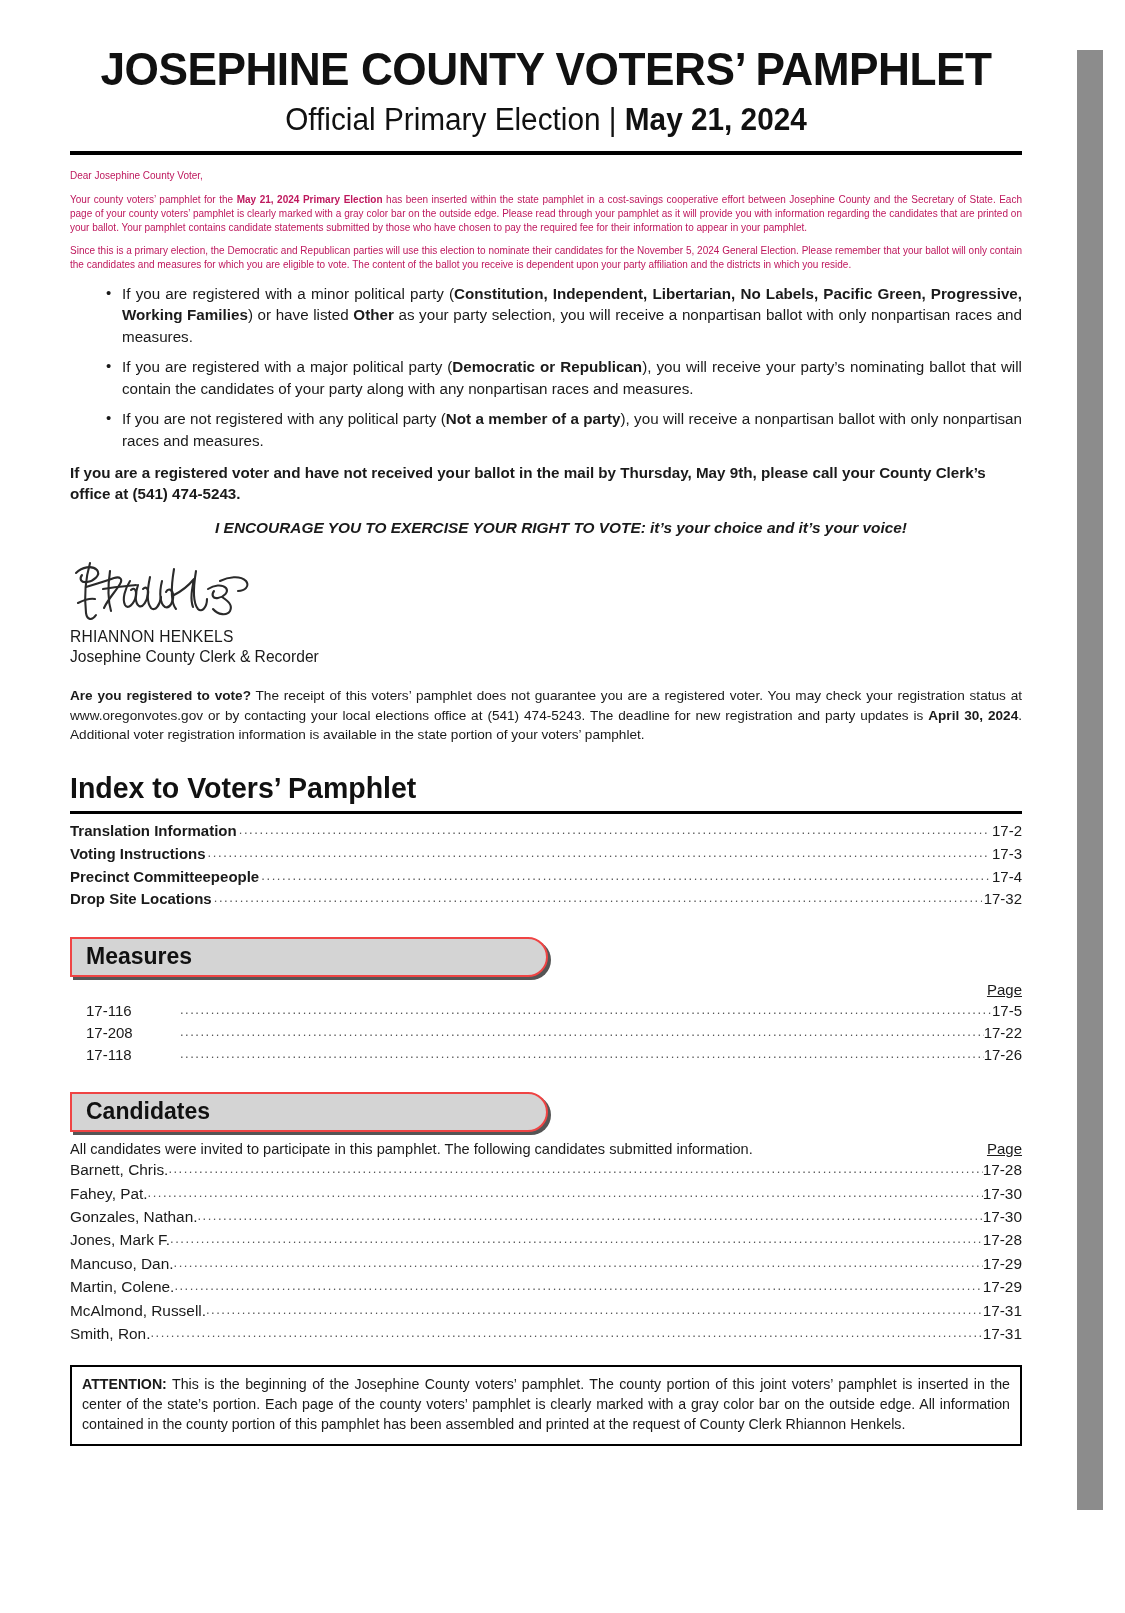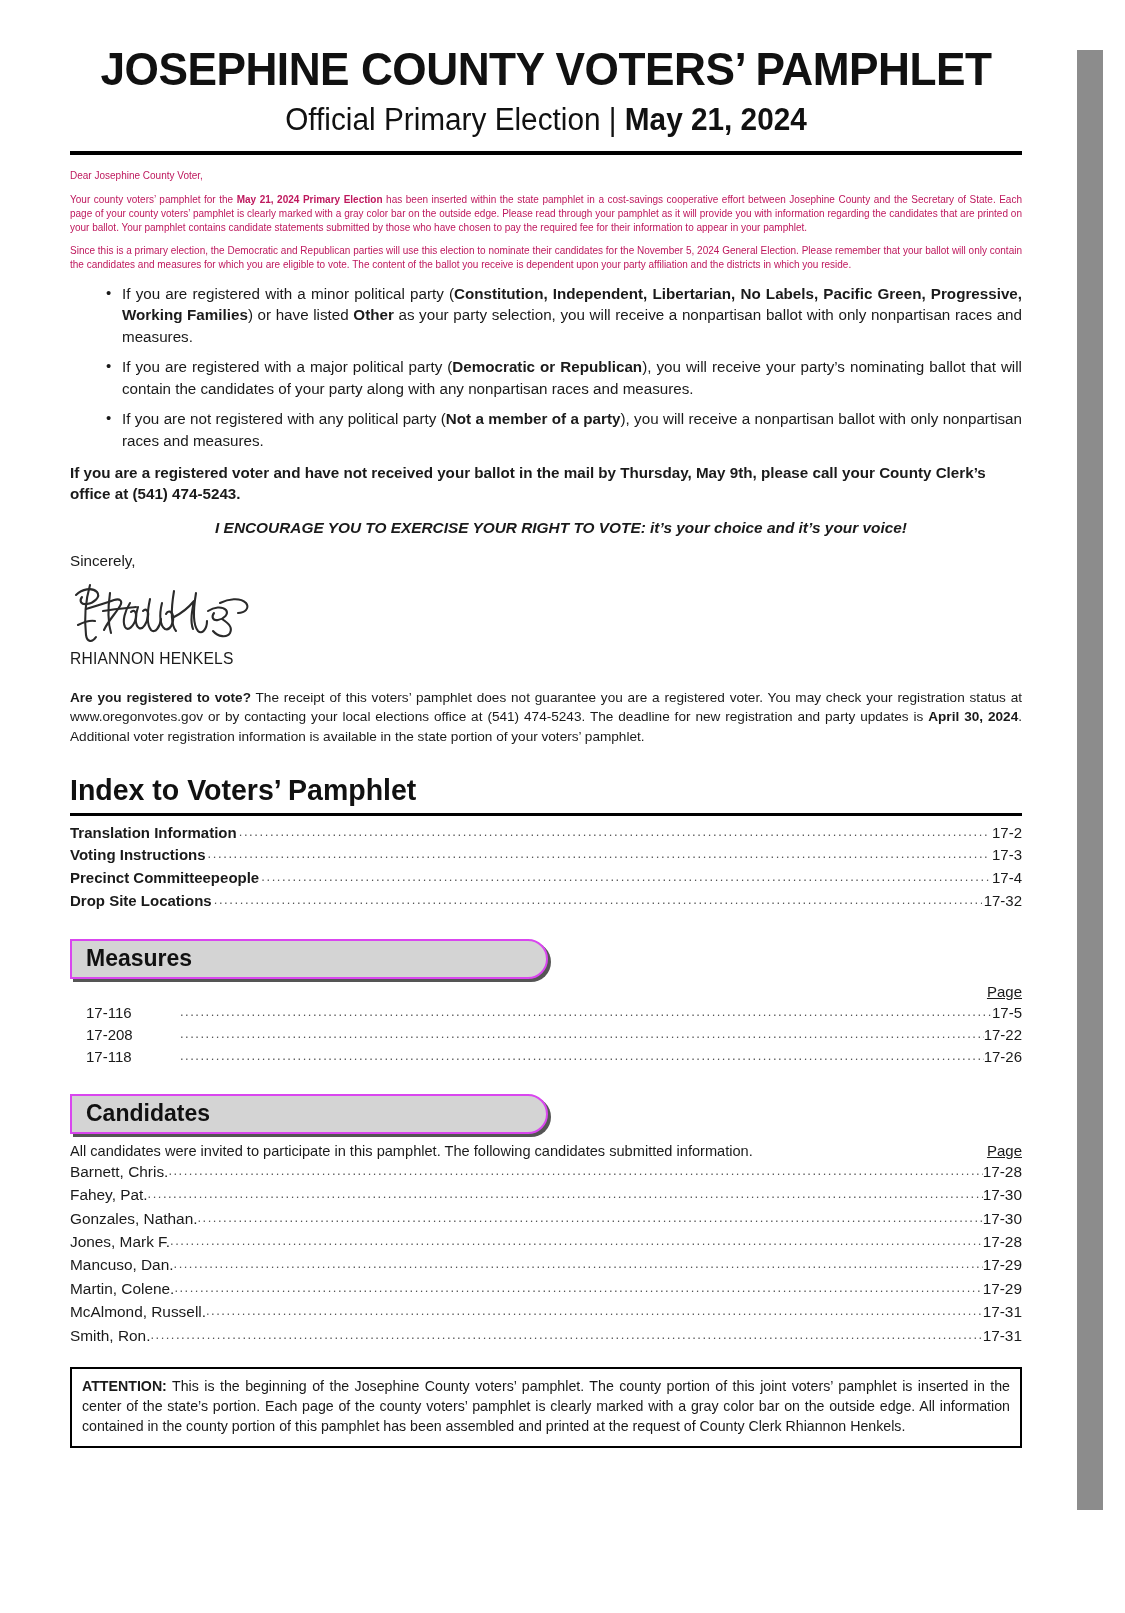--- a/index.html
+++ b/index.html
@@ -166,21 +166,21 @@
   }
   .toc-row .pg { flex: 0 0 auto; text-align: right; }
 
   
   .tab {
     position: relative;
     width: 478px;
     height: 40px;
     margin-top: 26px;
     background: #d4d4d4;
-    border: 2px solid #d946ef;
+    border: 2px solid #ef4444;
     border-top-right-radius: 20px;
     border-bottom-right-radius: 20px;
     box-sizing: border-box;
     box-shadow: 3px 3px 0 #555;
   }
   .tab span {
     position: absolute;
     left: 14px;
     top: 50%;
     transform: translateY(-52%);
@@ -270,21 +270,20 @@
     <ul class="bullets">
       <li><span>If you are registered with a minor political party (</span><b>Constitution, Independent, Libertarian, No Labels, Pacific Green, Progressive, Working Families</b><span>) or have listed </span><b>Other</b><span> as your party selection, you will receive a nonpartisan ballot with only nonpartisan races and measures.</span></li>
       <li><span>If you are registered with a major political party (</span><b>Democratic or Republican</b><span>), you will receive your party’s nominating ballot that will contain the candidates of your party along with any nonpartisan races and measures.</span></li>
       <li><span>If you are not registered with any political party (</span><b>Not a member of a party</b><span>), you will receive a nonpartisan ballot with only nonpartisan races and measures.</span></li>
     </ul>
 
     <p class="callout">If you are a registered voter and have not received your ballot in the mail by Thursday, May 9th, please call your County Clerk’s office at (541) 474-5243.</p>
 
     <p class="encourage">I ENCOURAGE YOU TO EXERCISE YOUR RIGHT TO VOTE: it’s your choice and it’s your voice!</p>
 
-    <p class="sincerely">Sincerely,</p>
 
     <div class="signature">
       <svg width="210" height="74" viewBox="0 0 210 74" xmlns="http://www.w3.org/2000/svg" aria-hidden="true">
         <g fill="none" stroke="#2a2a2a" stroke-width="2.1" stroke-linecap="round" stroke-linejoin="round">
           <path d="M6 22 C12 16, 22 14, 27 19 C31 24, 24 30, 17 31 C11 32, 9 28, 12 24"></path>
           <path d="M20 12 C16 26, 14 44, 16 62 C17 69, 22 70, 26 64"></path>
           <path d="M16 36 C26 33, 36 30, 44 27 C50 25, 53 28, 50 33 C46 40, 38 48, 34 57"></path>
           <path d="M40 20 C38 34, 38 50, 41 60"></path>
           <path d="M33 38 C44 36, 56 35, 66 34"></path>
           <path d="M60 30 C55 38, 52 48, 55 54 C58 59, 64 53, 66 45 C67 39, 64 36, 61 39"></path>
@@ -296,20 +295,21 @@
           <path d="M126 20 C123 38, 123 52, 128 58 C132 62, 137 56, 137 48"></path>
           <path d="M138 38 C144 34, 152 33, 156 37 C159 41, 154 46, 148 47 C143 48, 141 44, 144 40"></path>
           <path d="M152 46 C158 50, 163 54, 160 60 C157 65, 148 64, 143 58"></path>
           <path d="M150 30 C158 26, 170 24, 176 30 C180 35, 175 40, 168 40"></path>
           <path d="M8 52 C14 49, 20 47, 25 48"></path>
         </g>
       </svg>
     </div>
 
     <div class="sig-name">RHIANNON HENKELS</div>
+    <div class="sig-role">Josephine County Clerk &amp; Recorder</div>
 
     <p class="reg-note"><b>Are you registered to vote?</b><span> The receipt of this voters’ pamphlet does not guarantee you are a registered voter. You may check your registration status at www.oregonvotes.gov or by contacting your local elections office at (541) 474-5243. The deadline for new registration and party updates is </span><b>April 30, 2024</b><span>. Additional voter registration information is available in the state portion of your voters’ pamphlet.</span></p>
   </div>
 
   <div class="index-title">Index to Voters’ Pamphlet</div>
   <div class="rule-med"></div>
 
   <div>
     <div class="toc-row">
       <span class="lbl">Translation Information</span>

